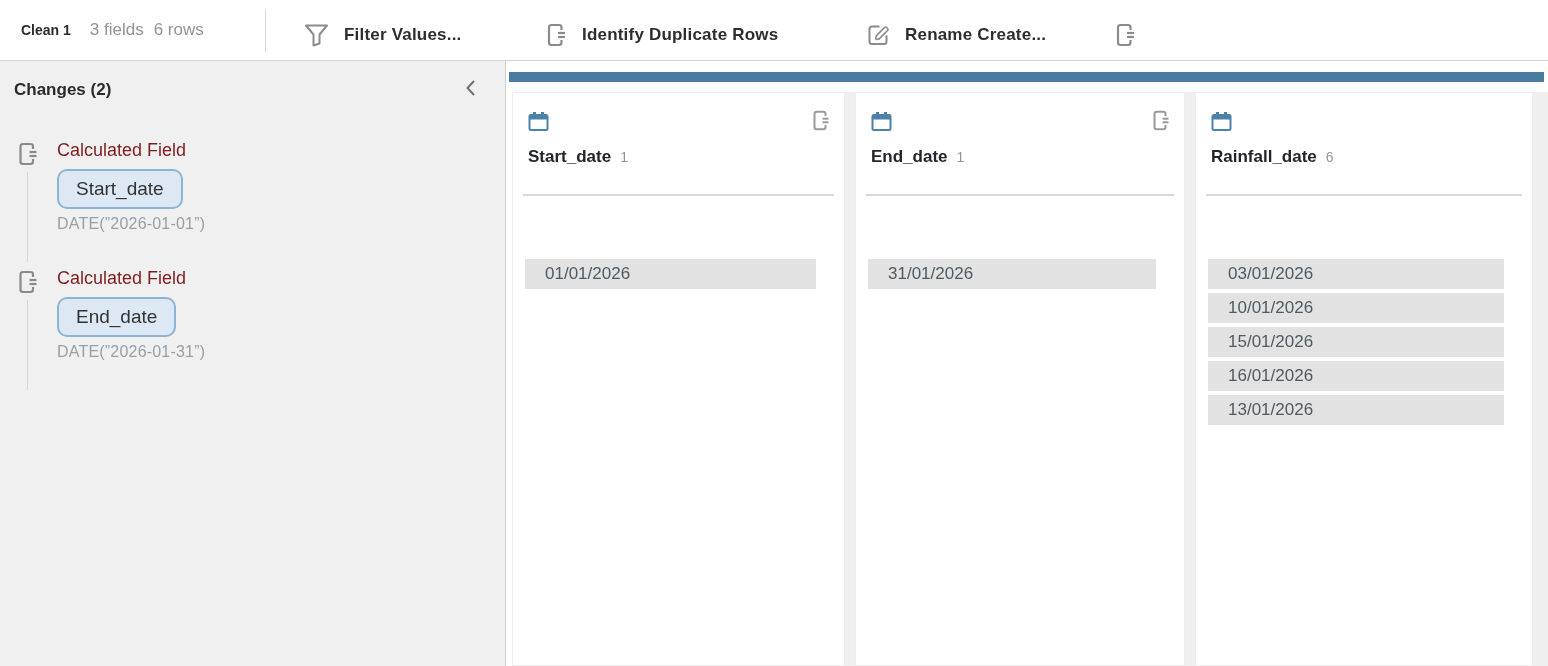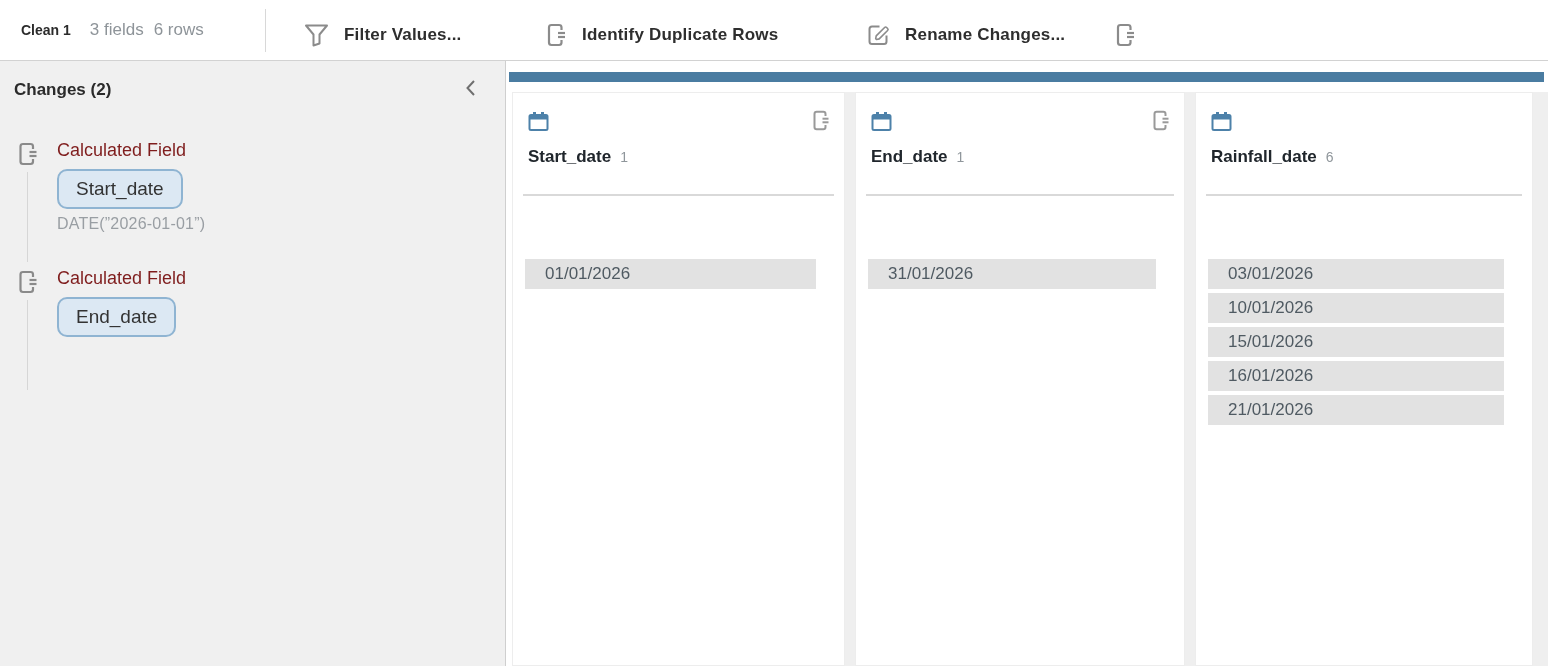--- a/index.html
+++ b/index.html
@@ -100,21 +100,21 @@
     <span class="lbl">Identify Duplicate Rows</span>
   </button>
 
   <button class="tb-btn" style="left:866px">
     <span class="tb-icon">
       <svg width="25" height="26" viewBox="0 0 25 26">
           <path d="M13.5 4.5 H6 Q3.5 4.5 3.5 7 V19.5 Q3.5 22 6 22 H18 Q20.5 22 20.5 19.5 V13.5" fill="none" stroke="#8b8b8b" stroke-width="2"></path>
           <path d="M10.5 17.5 L13.2 16.9 L21.6 8.5 Q22.6 7.5 21.6 6.5 L20.6 5.5 Q19.6 4.5 18.6 5.5 L10.2 13.9 L9.7 16.7 Z" fill="none" stroke="#8b8b8b" stroke-width="1.6" stroke-linejoin="round"></path>
         </svg>
     </span>
-    <span class="lbl">Rename Changes...</span>
+    <span class="lbl">Rename Create...</span>
   </button>
 
   <button class="tb-btn" style="left:1115px">
     <span class="tb-icon">
       <svg width="22" height="26" viewBox="0 0 22 26">
           <path d="M15.5 8 V5.5 Q15.5 3 13 3 H5.5 Q3 3 3 5.5 V20.5 Q3 23 5.5 23 H13 Q15.5 23 15.5 20.5 V18" fill="none" stroke="#8b8b8b" stroke-width="2.2"></path>
           <line x1="12" y1="11" x2="19" y2="11" stroke="#8b8b8b" stroke-width="2.2"></line>
           <line x1="12" y1="15" x2="19" y2="15" stroke="#8b8b8b" stroke-width="2.2"></line>
         </svg>
     </span>
@@ -153,20 +153,21 @@
       <span class="change-icon">
         <svg width="21" height="26" viewBox="0 0 21 26">
             <path d="M15 8 V5.5 Q15 3 12.5 3 H5 Q2.5 3 2.5 5.5 V20.5 Q2.5 23 5 23 H12.5 Q15 23 15 20.5 V18" fill="none" stroke="#8a8a8a" stroke-width="2.2"></path>
             <line x1="11.5" y1="11" x2="18.5" y2="11" stroke="#8a8a8a" stroke-width="2.2"></line>
             <line x1="11.5" y1="15" x2="18.5" y2="15" stroke="#8a8a8a" stroke-width="2.2"></line>
           </svg>
       </span>
       <span class="connector"></span>
       <div class="change-type">Calculated Field</div>
       <div><span class="change-pill">End_date</span></div>
+      <div class="change-formula">DATE(”2026-01-31”)</div>
     </div>
 
   </div>
 </div>
 
 <div class="profile-pane">
   <div class="blue-bar"></div>
   <div class="gap-strip gap-1"></div>
   <div class="gap-strip gap-2"></div>
   <div class="gap-strip gap-3"></div>
@@ -239,16 +240,16 @@
     <div class="field-name-row">
       <span class="field-name">Rainfall_date</span>
       <span class="field-count">6</span>
     </div>
     <div class="card-sep"></div>
     <div class="value-list">
       <div class="value-cell">03/01/2026</div>
       <div class="value-cell">10/01/2026</div>
       <div class="value-cell">15/01/2026</div>
       <div class="value-cell">16/01/2026</div>
-      <div class="value-cell">21/01/2026</div>
+      <div class="value-cell">13/01/2026</div>
     </div>
   </div>
 </div>
 
 </body></html>

